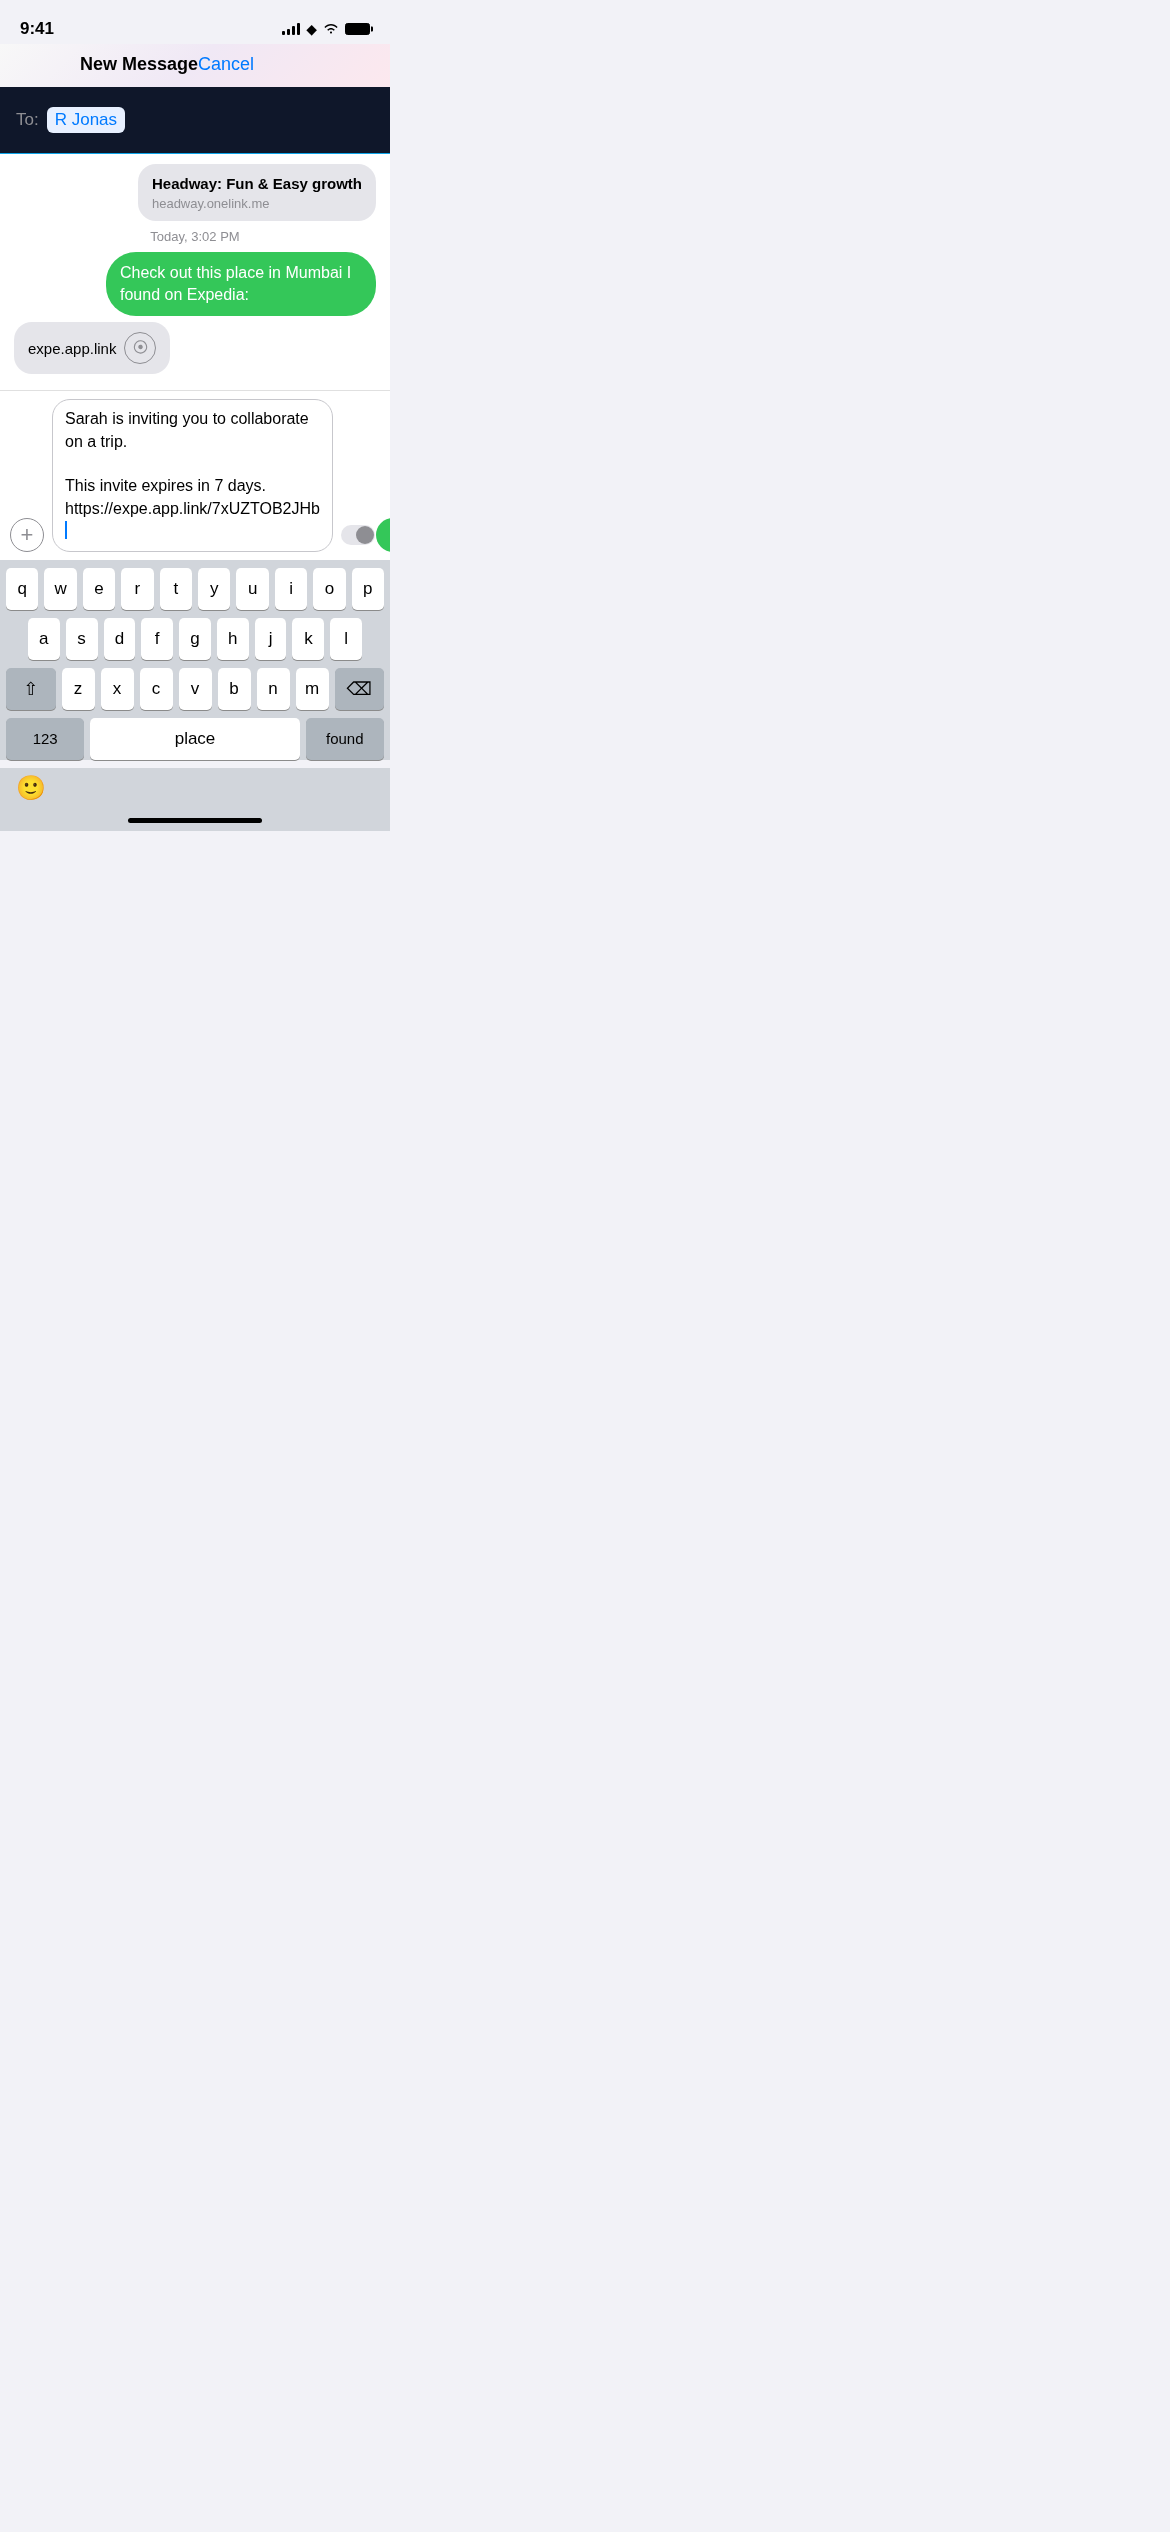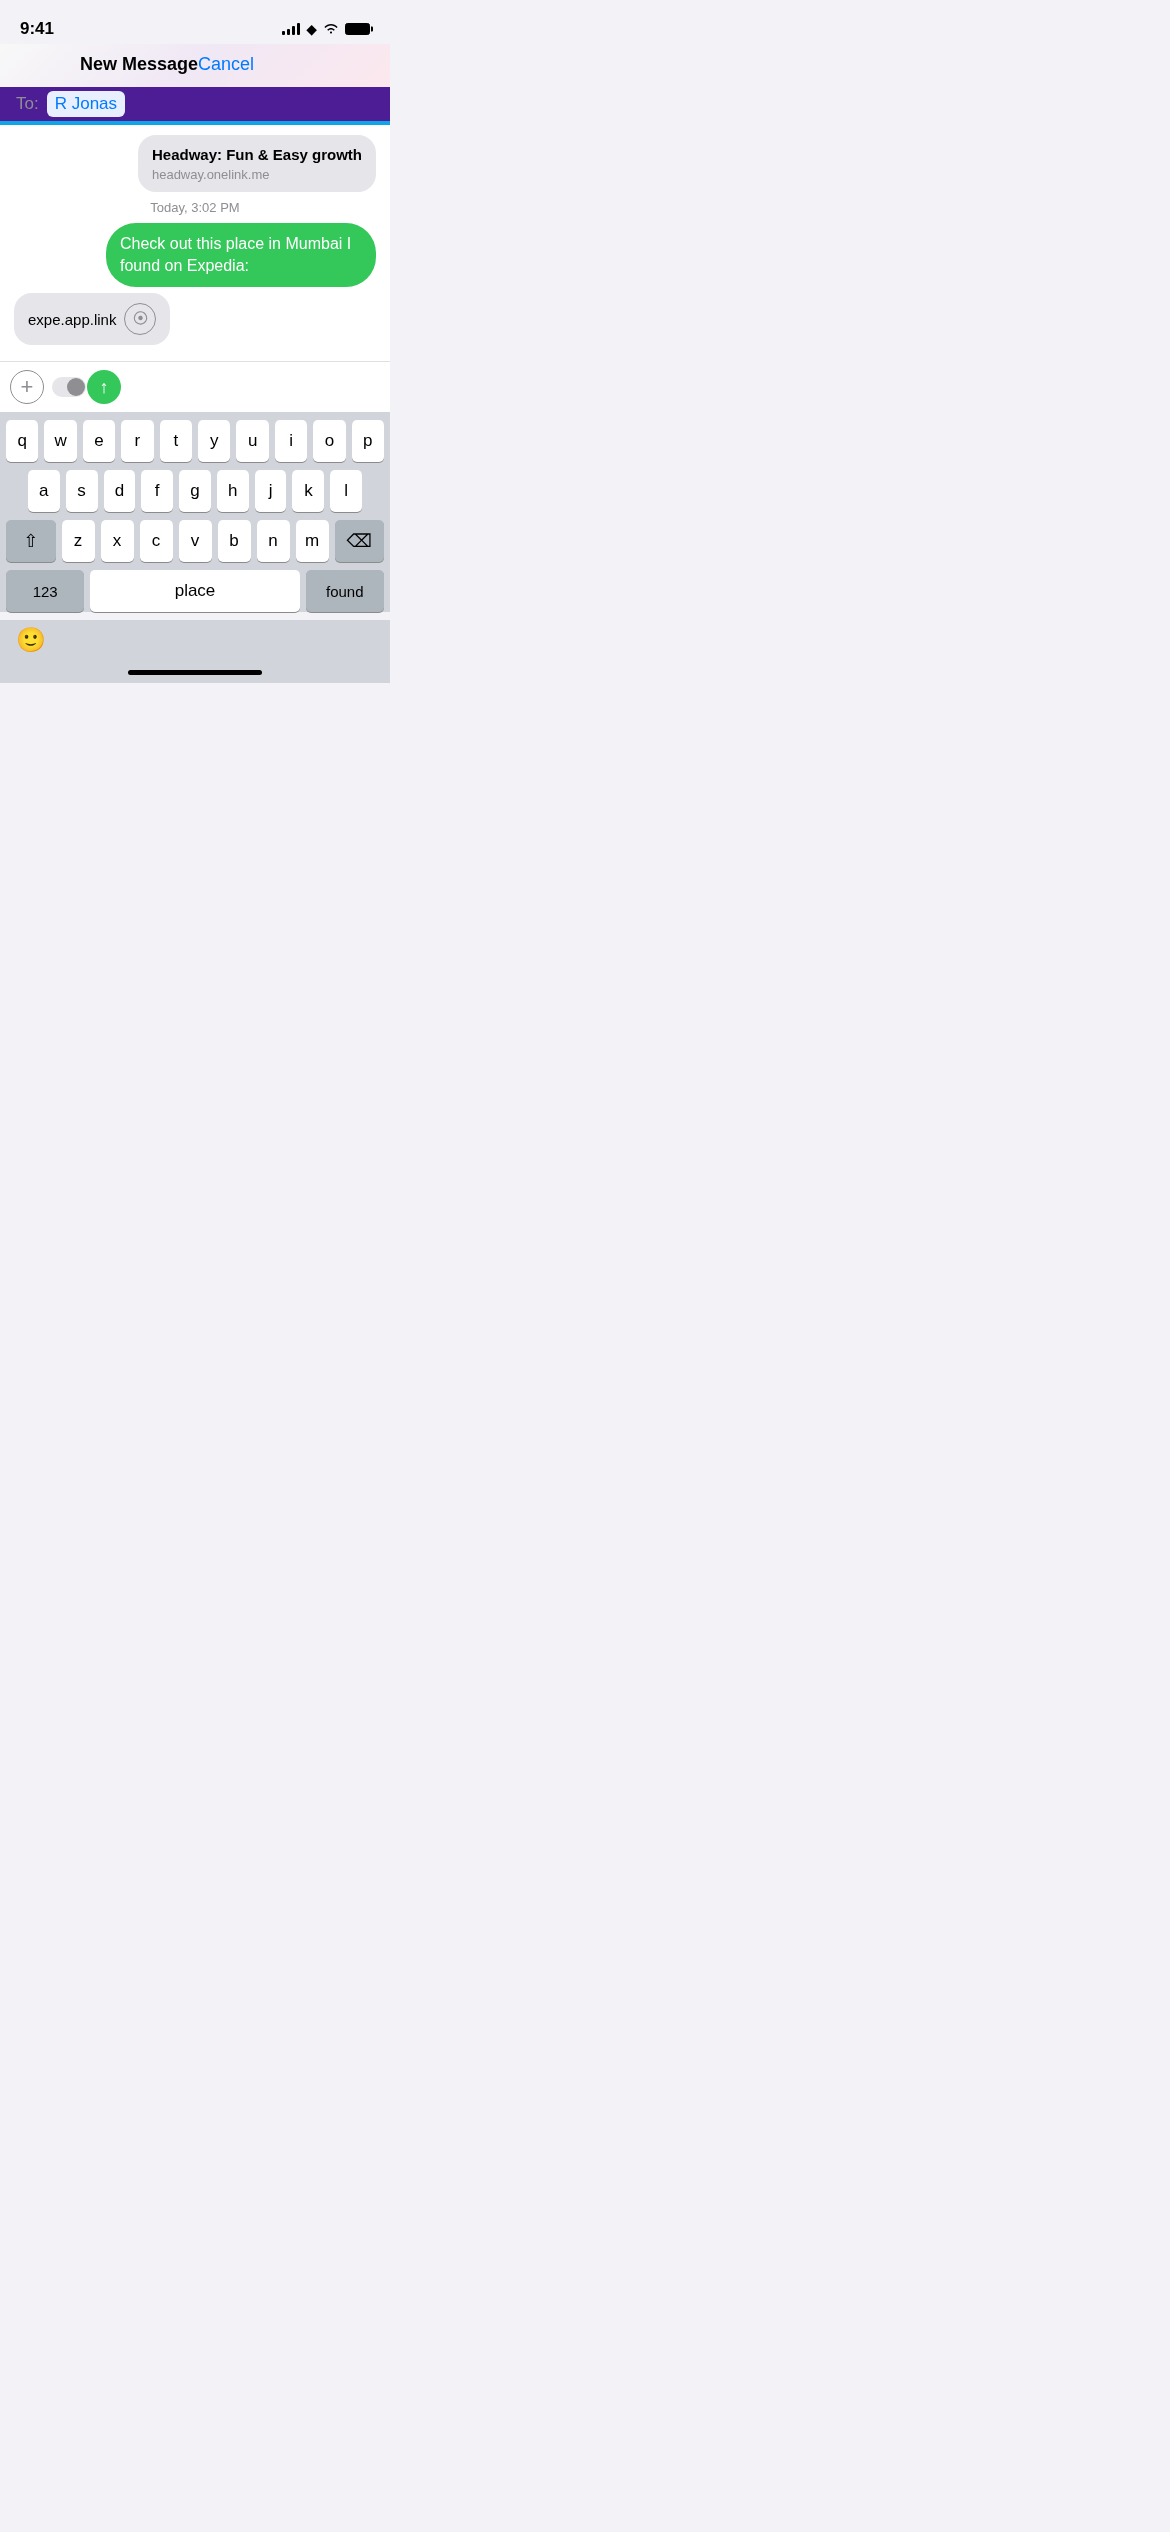--- a/index.html
+++ b/index.html
@@ -83,23 +83,23 @@
       cursor: pointer;
     }
     .nav-spacer {
       width: 60px;
     }
 
     
     .to-field {
       display: flex;
       align-items: center;
-      padding: 4px 16px;
-      background: #4c1d95;
-      border-bottom: 4px solid #0ea5e9;
+      padding: 20px 16px;
+      background: #0f172a;
+      border-bottom: 1px solid #0ea5e9;
       gap: 8px;
     }
     .to-label {
       font-size: 17px;
       color: #8e8e93;
     }
     .to-recipient {
       font-size: 17px;
       color: #007aff;
       background: #e8f0ff;
@@ -405,20 +405,23 @@
       <div class="compass-icon">⦿</div>
     </div>
   </div>
 
 </div>
 
 <div class="compose-area">
   <div class="compose-plus">
     <span>+</span>
   </div>
+  <div class="compose-input-wrapper">
+    <div class="compose-input-text">Sarah is inviting you to collaborate on a trip.<br><br>This invite expires in 7 days. https://expe.app.link/7xUZTOB2JHb<span class="cursor"></span></div>
+  </div>
   <div style="display:flex;flex-direction:column;align-items:center;gap:2px;flex-shrink:0;">
     <div class="send-area">
       <div style="display:flex;align-items:center;gap:3px;">
         <div class="send-toggle-bg">
           <div class="send-toggle-knob"></div>
         </div>
         <div class="send-btn">
           <span class="send-arrow">↑</span>
         </div>
       </div>

